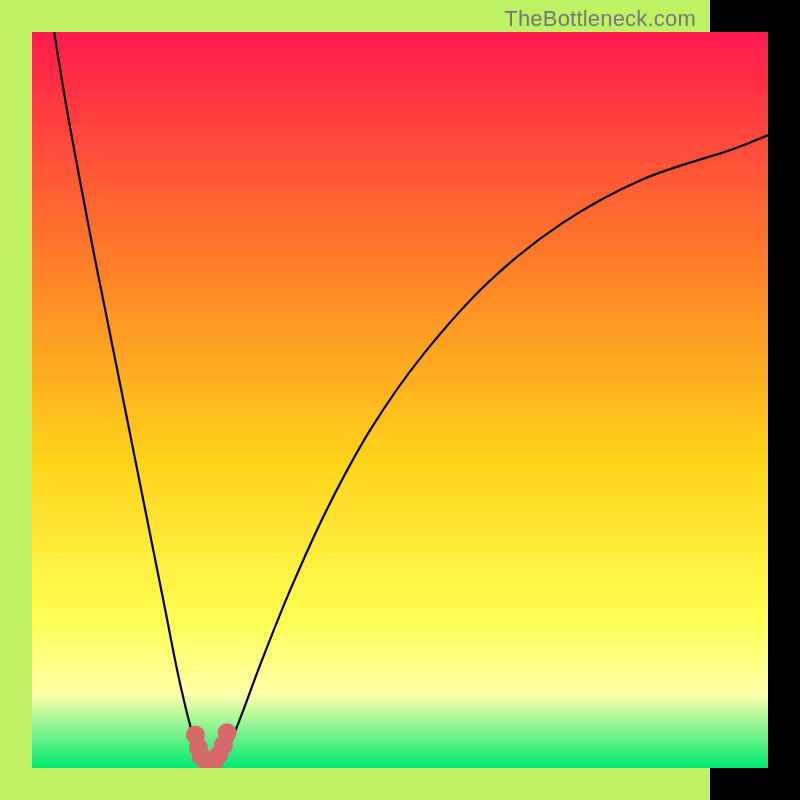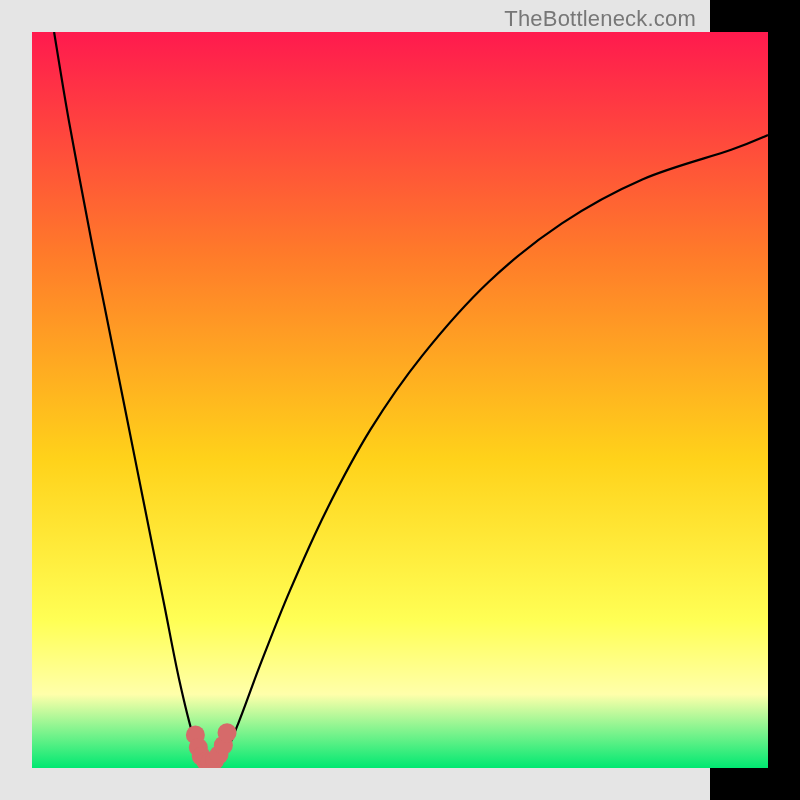--- a/index.html
+++ b/index.html
@@ -8,21 +8,21 @@
     width: 800px;
     height: 800px;
     overflow: hidden;
     background: #000;
     font-family: Arial, Helvetica, sans-serif;
   }
   .frame {
     position: absolute;
     left: 0; top: 0;
     width: 710px; height: 800px;
-    background: #e5e5e5;
+    background: #bef264;
     text-align: center;
   }
   .plot {
     position: absolute;
     left: 32px;
     top: 32px;
     width: 736px;
     height: 736px;
   }
   .watermark {

